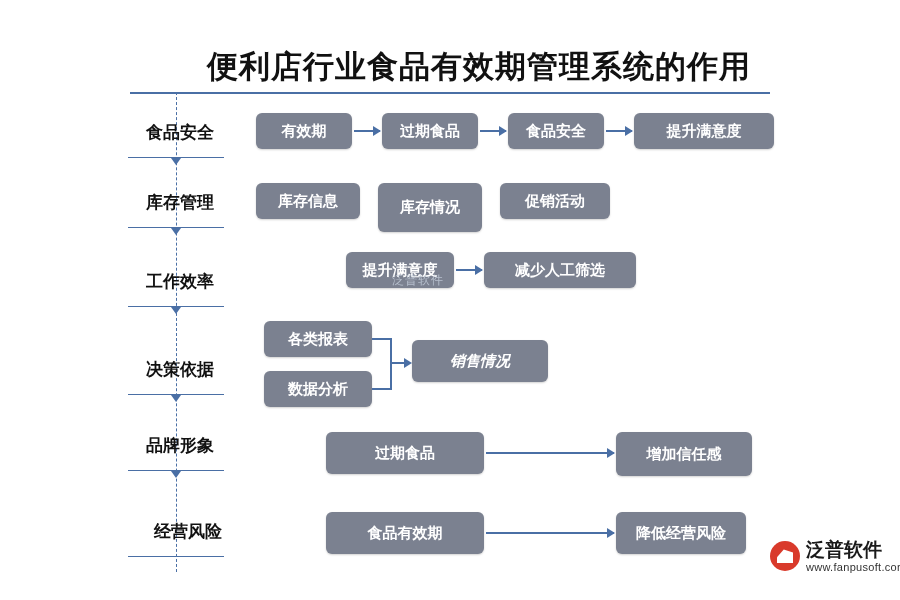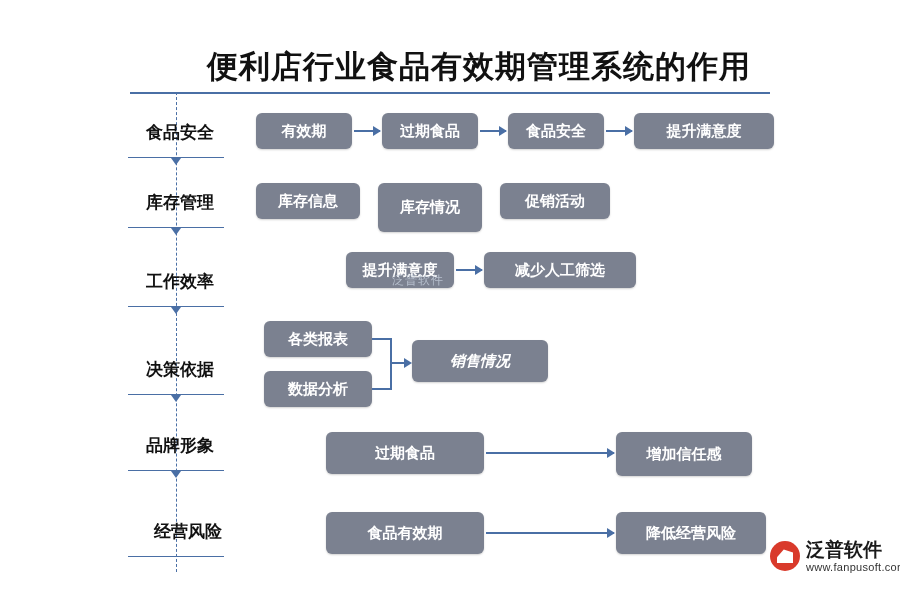--- a/index.html
+++ b/index.html
@@ -245,21 +245,21 @@
 
   <div class="node" style="left:326px; top:432px; width:158px; height:42px;">过期食品</div>
   <div class="conn" style="left:486px; top:452px; width:128px;"></div>
   <div class="node" style="left:616px; top:432px; width:136px; height:44px;font-family:Liberation Mono, monospace;">增加信任感</div>
 
   <div class="cat-label" style="left:128px; top:520px;">经营风险</div>
   <div class="cat-rule" style="top:556px;"></div>
 
   <div class="node" style="left:326px; top:512px; width:158px; height:42px;">食品有效期</div>
   <div class="conn" style="left:486px; top:532px; width:128px;"></div>
-  <div class="node" style="left:616px; top:512px; width:150px; height:42px;text-align:right;">降低经营风险</div>
+  <div class="node" style="left:616px; top:512px; width:130px; height:42px;text-align:right;">降低经营风险</div>
 
   <div class="logo">
     <div class="logo-mark"></div>
     <div class="logo-text-wrap">
       <div class="logo-title">泛普软件</div>
       <div class="logo-sub">www.fanpusoft.com</div>
     </div>
   </div>
 
 </div>

